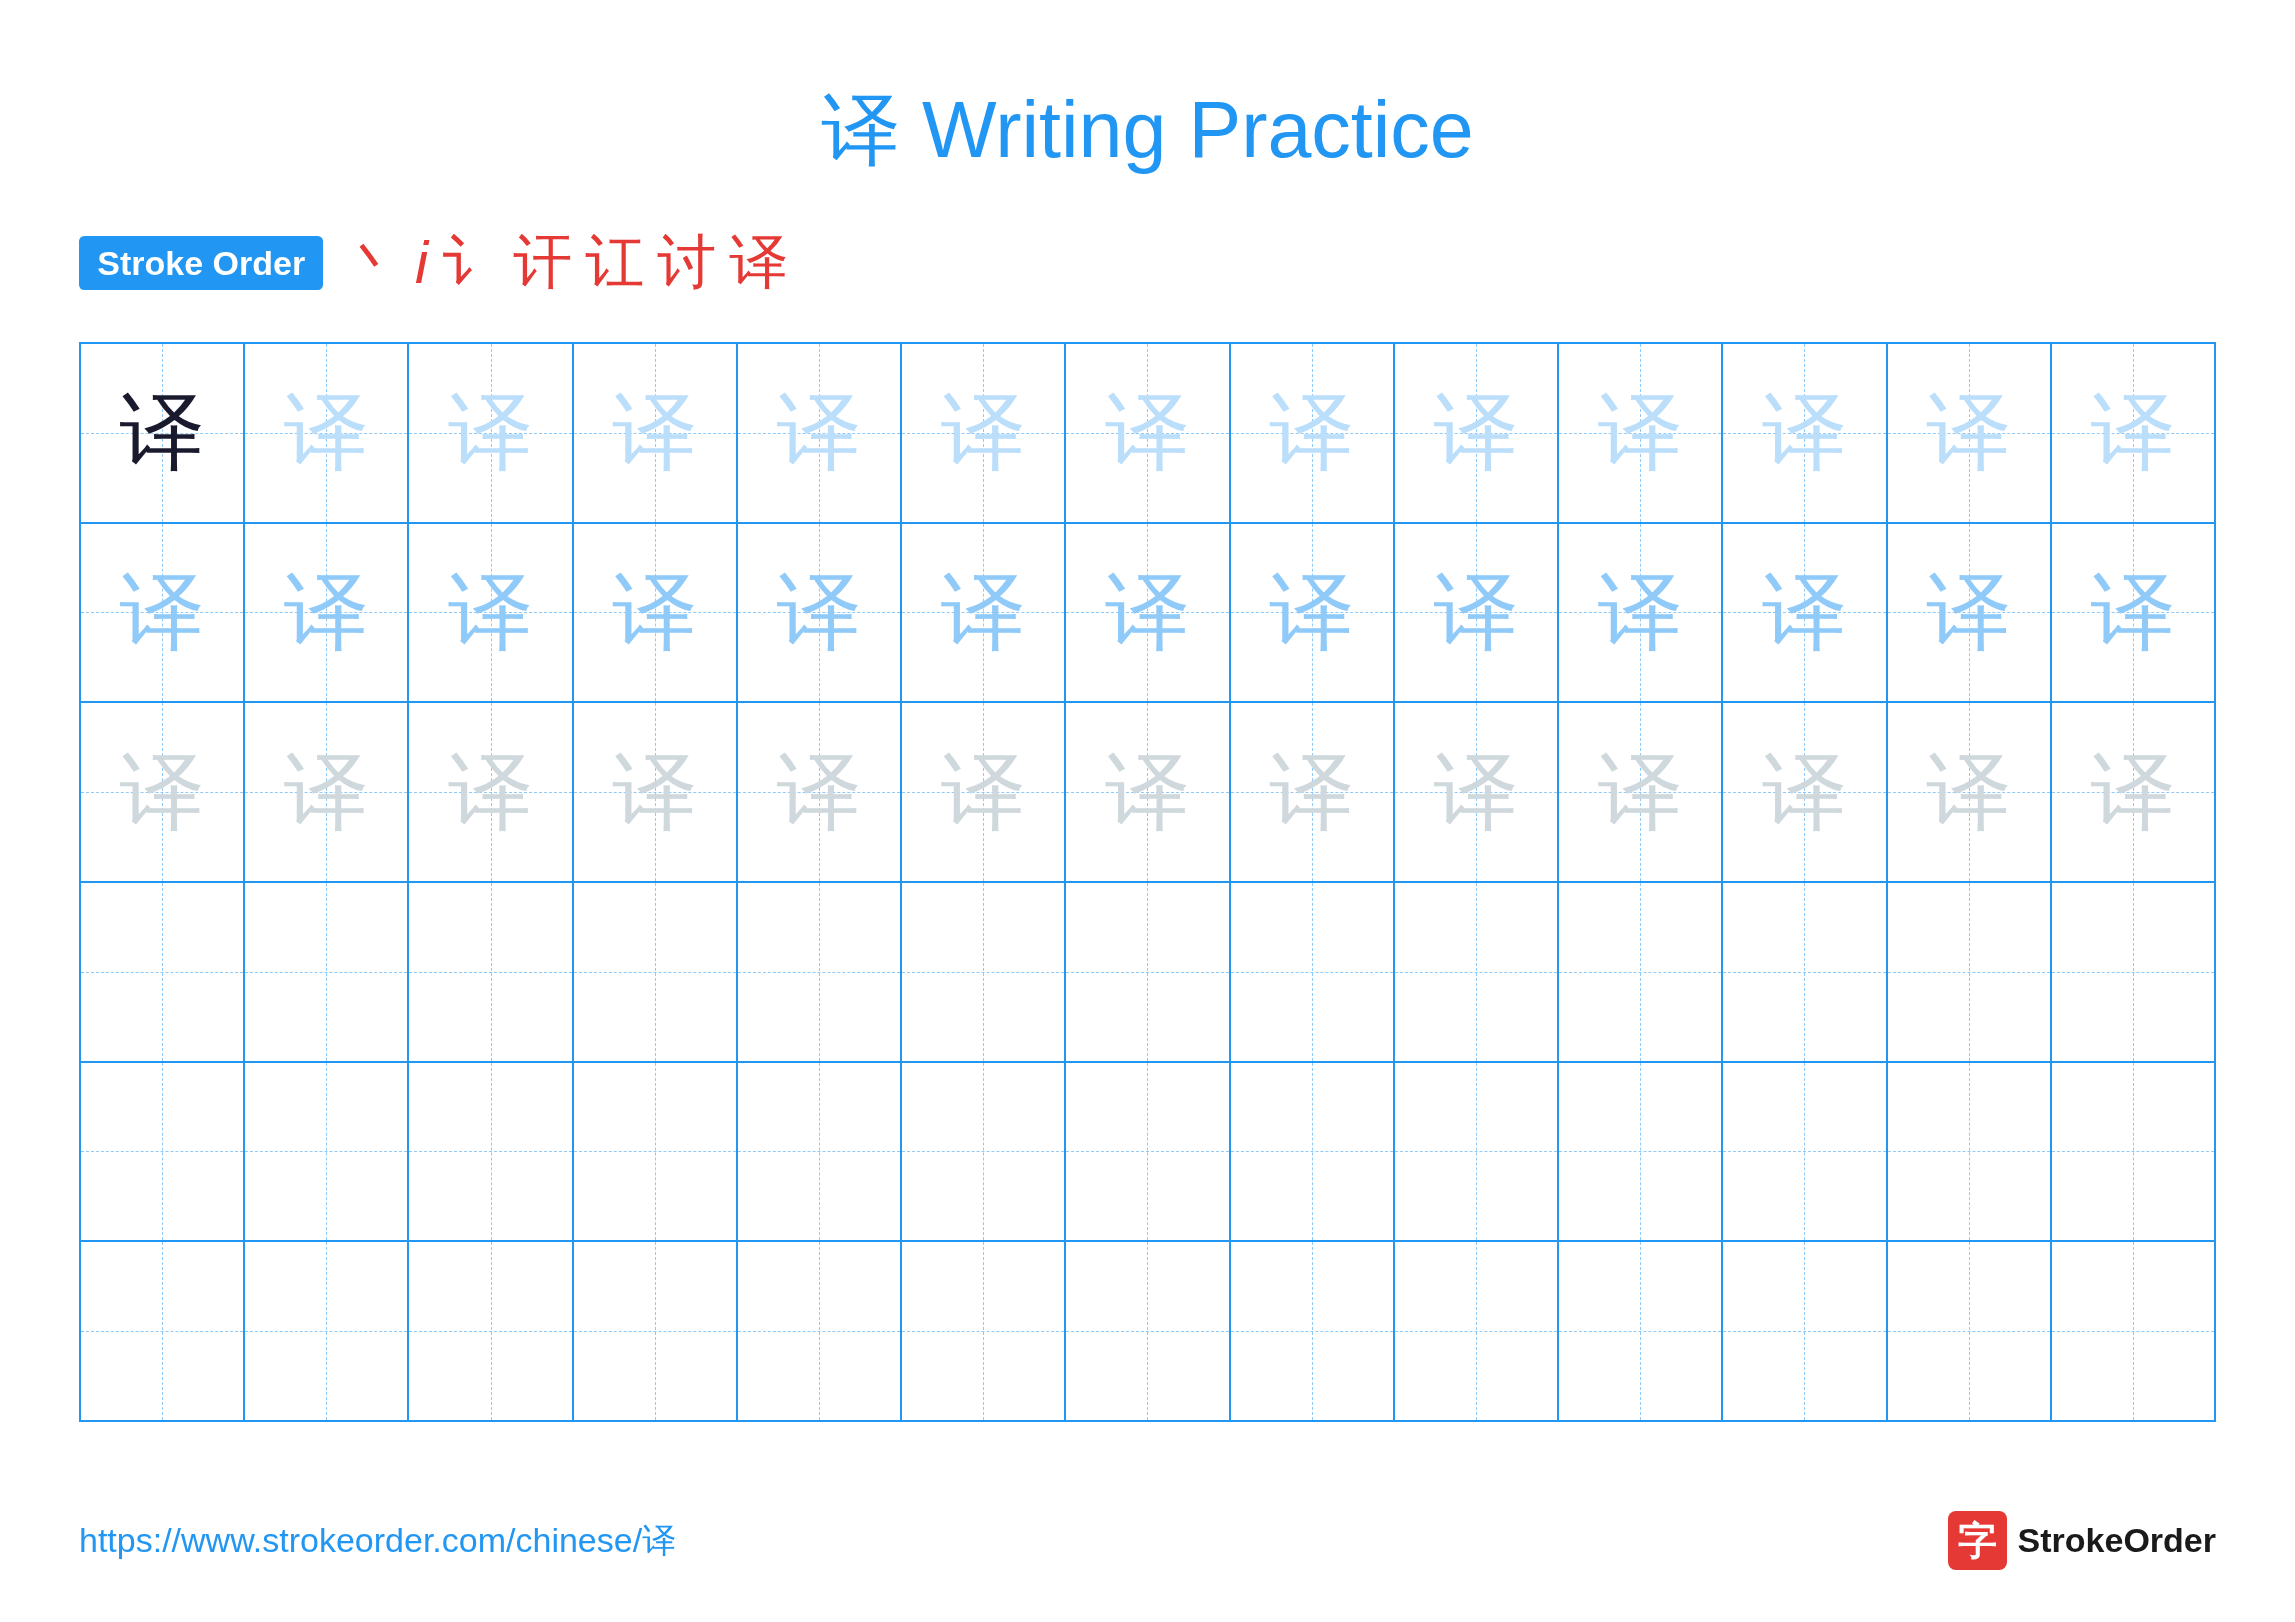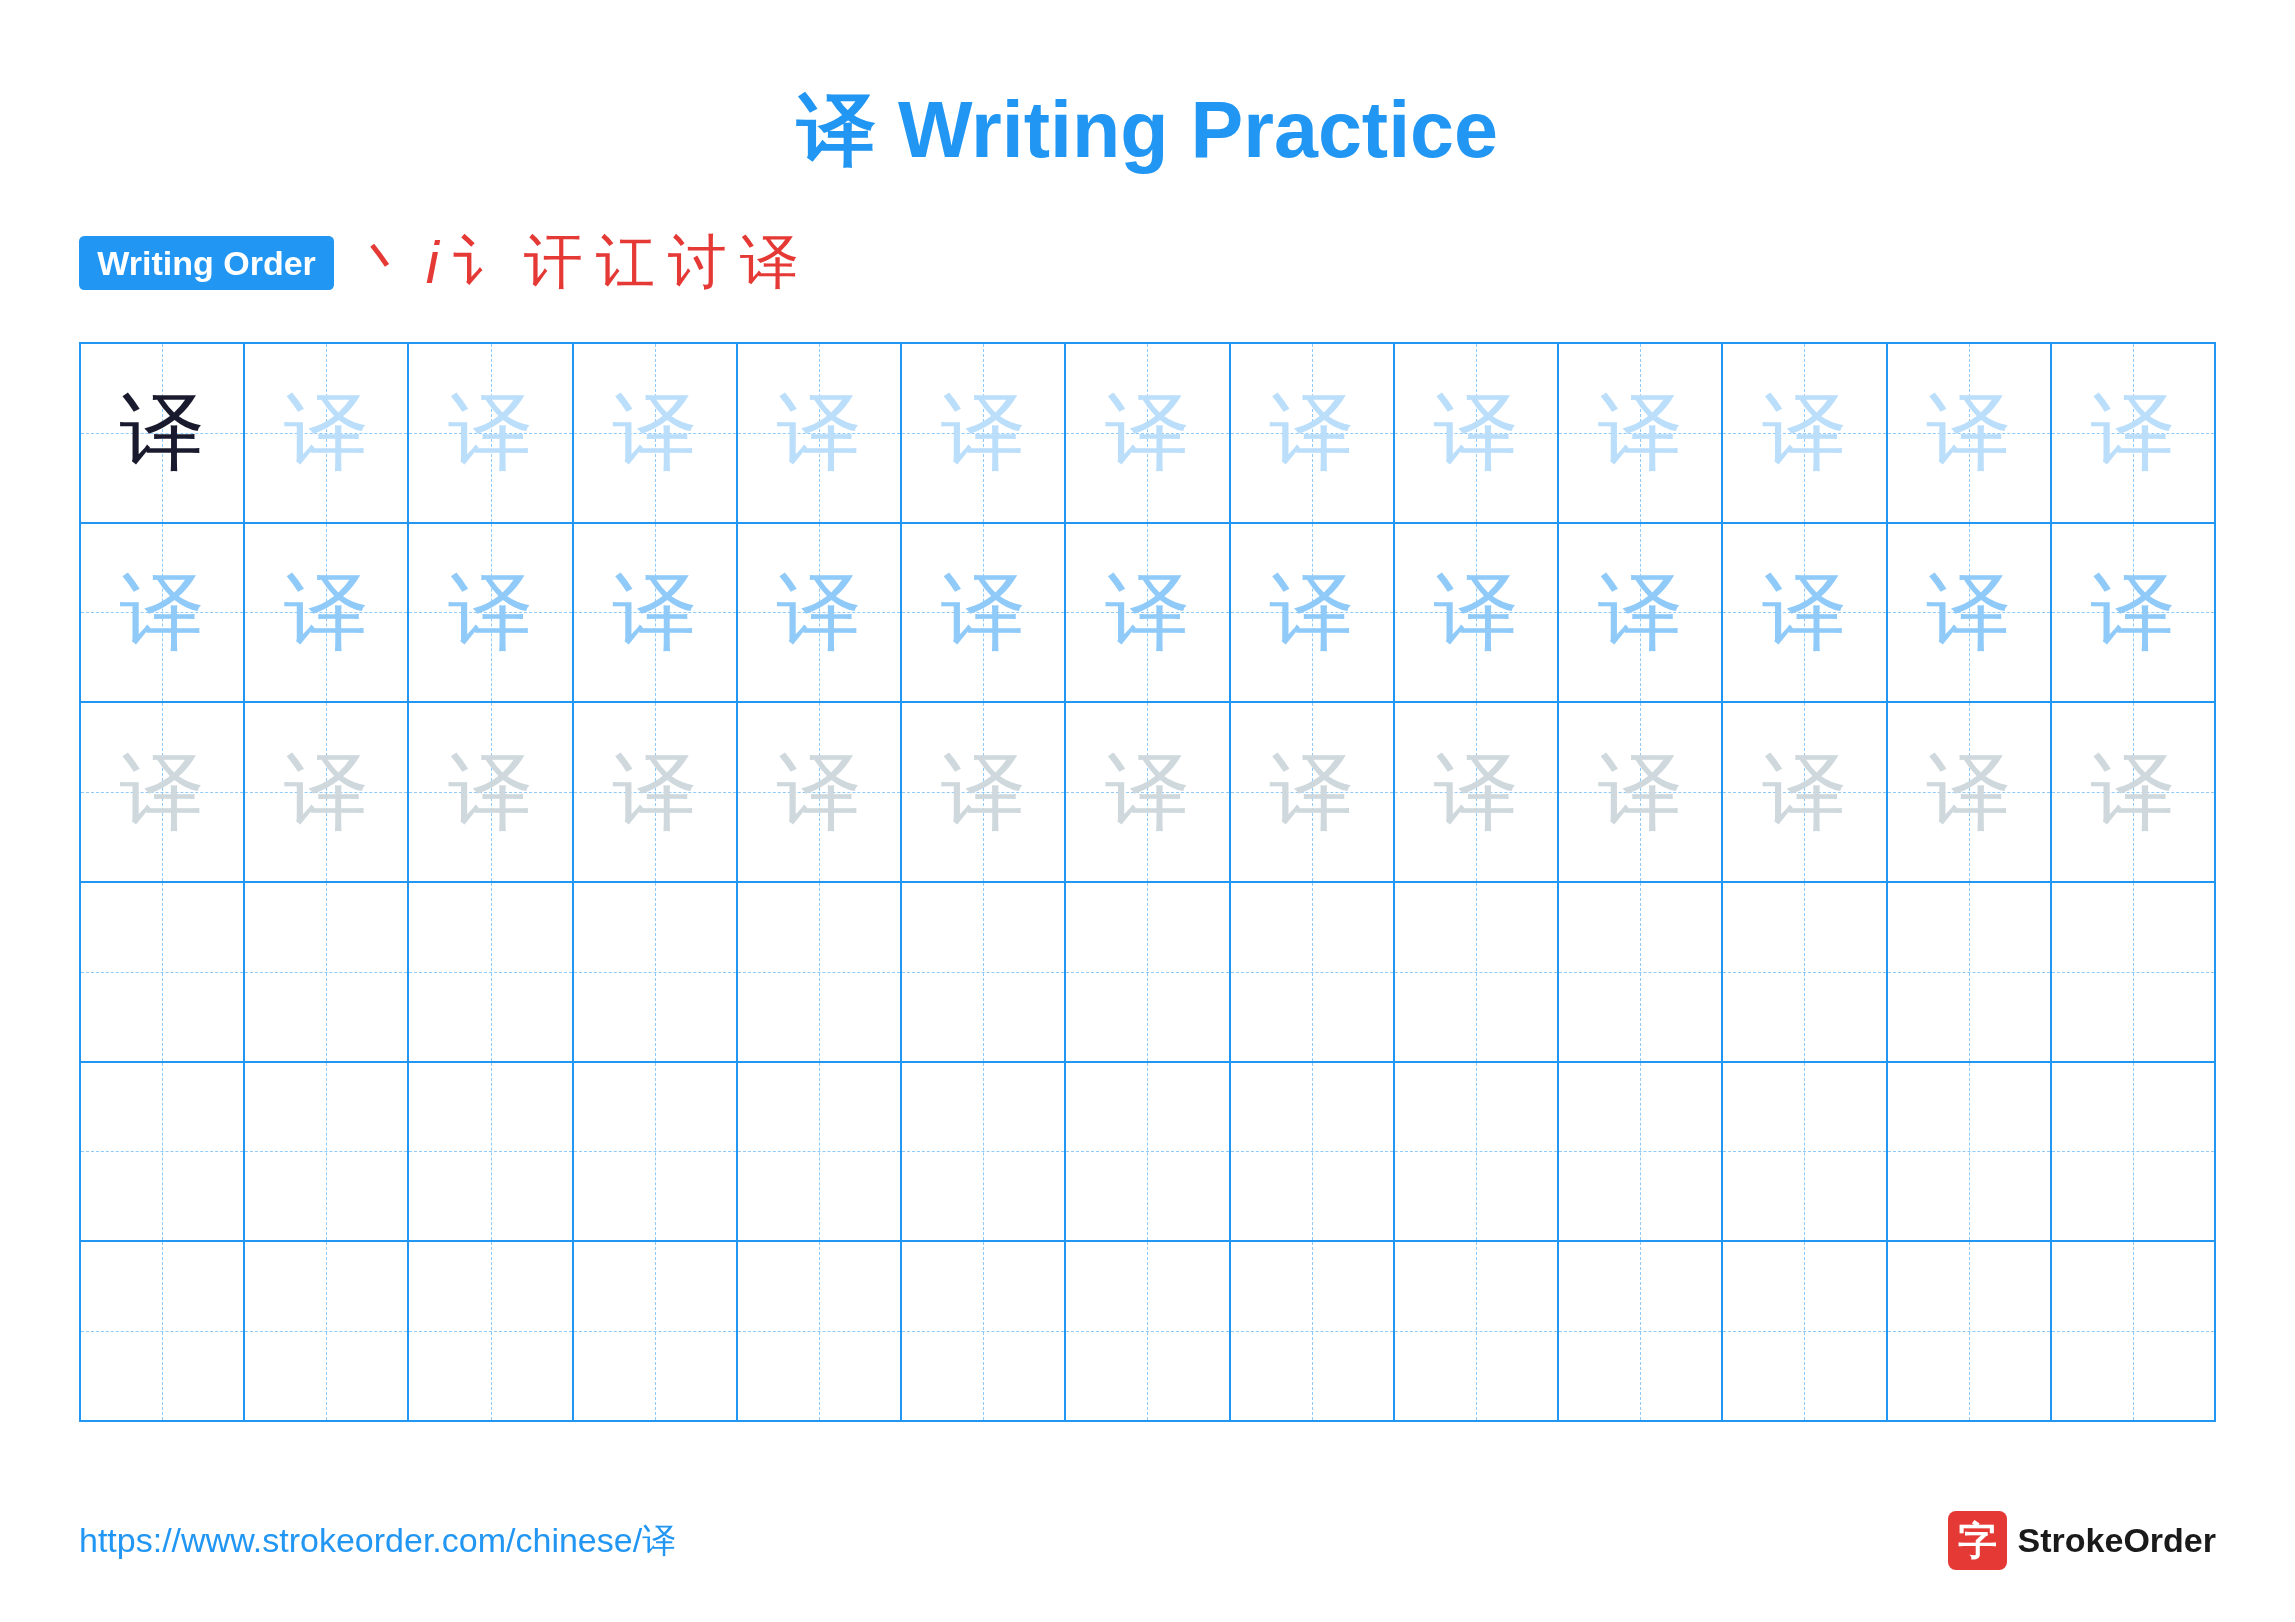--- a/index.html
+++ b/index.html
@@ -18,21 +18,21 @@
       height: 1622px;
       background: #ffffff;
       position: relative;
       padding: 52px 79px;
     }
 
     .title {
       text-align: center;
       font-size: 79px;
       color: #2196F3;
-      font-weight: bold;
+      font-weight: normal;
       margin-bottom: 39px;
       margin-top: 26px;
     }
 
     .stroke-order-row {
       display: flex;
       align-items: center;
       margin-bottom: 39px;
       gap: 19.6px;
     }
@@ -149,21 +149,21 @@
     }
   </style>
 </head>
 <body>
 
 <div class="page">
 
   <h1 class="title">译 Writing Practice</h1>
 
   <div class="stroke-order-row">
-    <div class="stroke-order-badge">Writing Order</div>
+    <div class="stroke-order-badge">Stroke Order</div>
     <div class="stroke-sequence">
       <span class="stroke-seq-item">丶</span>
       <span class="stroke-seq-item" style="font-style:italic;">i</span>
       <span class="stroke-seq-item">讠</span>
       <span class="stroke-seq-item">讦</span>
       <span class="stroke-seq-item">讧</span>
       <span class="stroke-seq-item">讨</span>
       <span class="stroke-seq-item">译</span>
     </div>
   </div>

